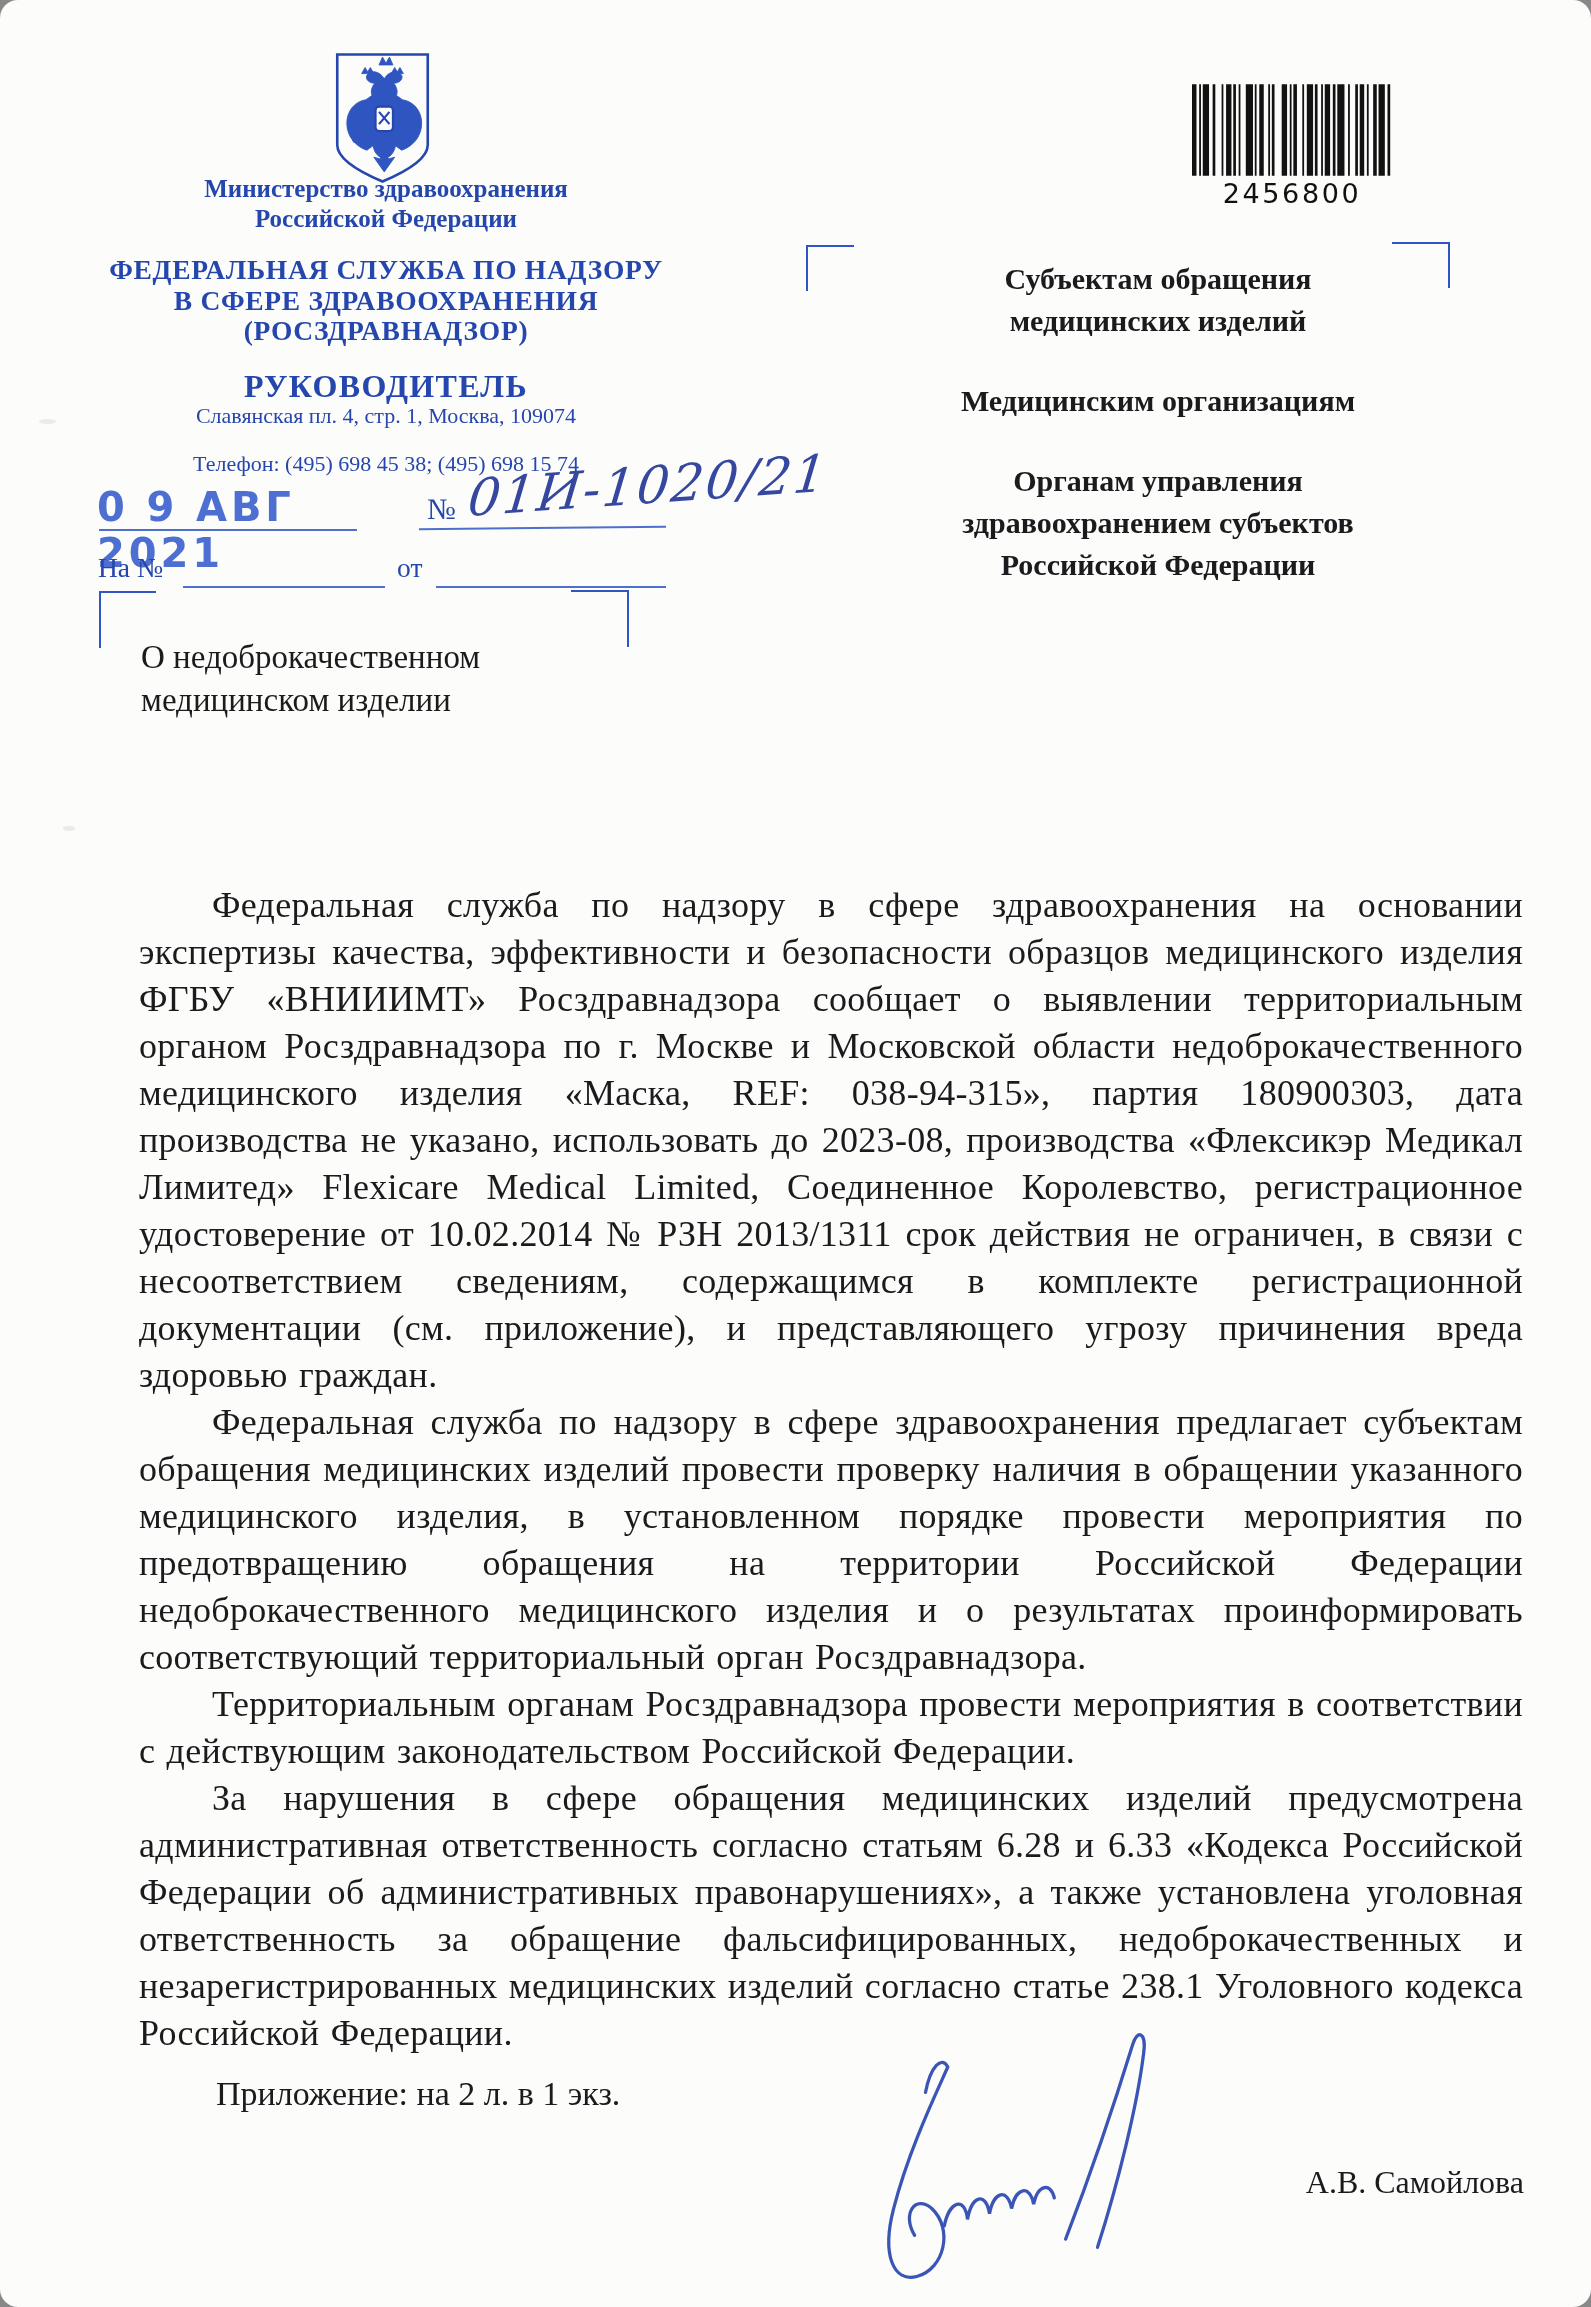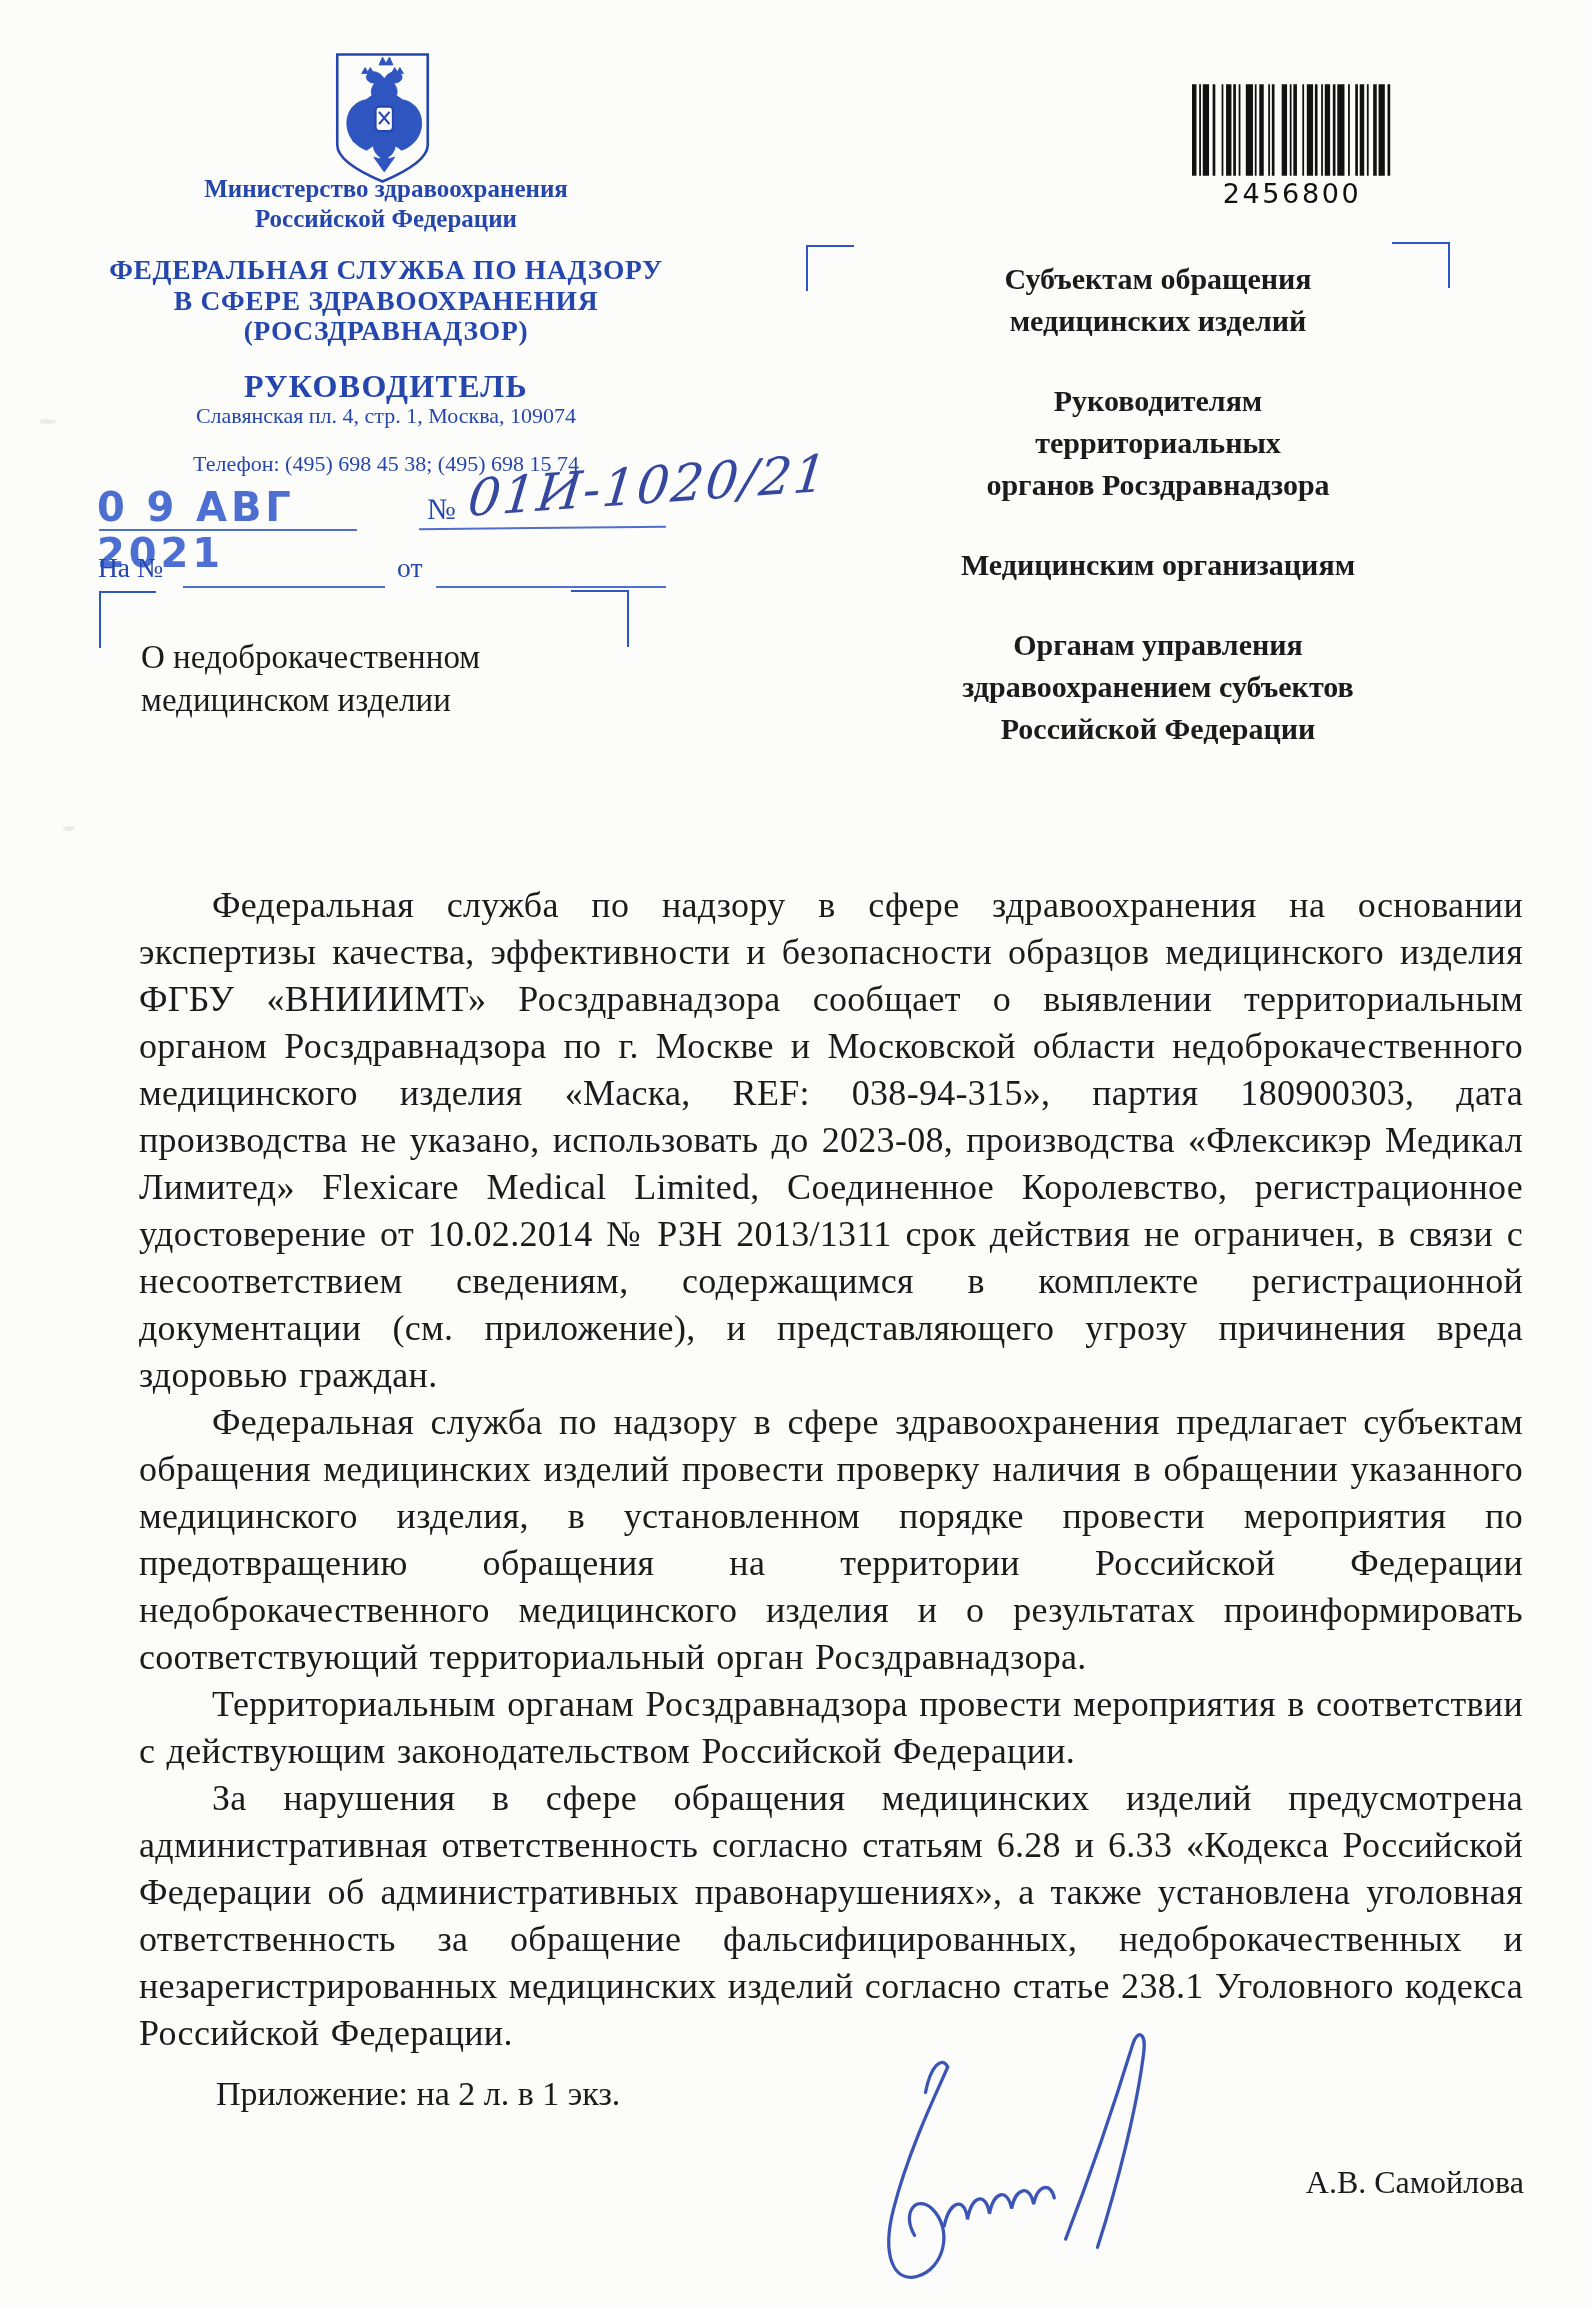--- a/index.html
+++ b/index.html
@@ -11,20 +11,21 @@
     --paper:#fcfcfa;
   }
   html,body{margin:0;padding:0;background:#888;}
   .page{
     position:relative;
     width:1591px;height:2307px;
     background:var(--paper);
     overflow:hidden;
     font-family:"Liberation Serif", serif;
     color:var(--black);
+    border-radius:18px;
   }
   .abs{position:absolute;}
   
   .lh-col{left:75px;width:622px;text-align:center;color:var(--blue);}
   .ministry{font-weight:bold;font-size:25px;line-height:30px;}
   .service{font-weight:bold;font-size:27.5px;line-height:31px;letter-spacing:0.7px;}
   .head-title{font-weight:bold;font-size:32px;letter-spacing:1.3px;}
   .lh-small{font-size:22px;line-height:27.5px;}
   .emblem-box{left:330px;top:51px;width:105px;height:134px;}
   
@@ -159,25 +160,20 @@
   <div class="abs bracket br-tr" style="left:1392px;top:242px;width:56px;height:44px;"></div>
   <div class="abs bracket br-tl" style="left:99px;top:591px;width:55px;height:55px;"></div>
   <div class="abs bracket br-tr" style="left:571px;top:590px;width:56px;height:55px;"></div>
 
   <div class="abs recipients">
     <div class="rcpt-group">
       <div class="rcpt-line">Субъектам обращения</div>
       <div class="rcpt-line">медицинских изделий</div>
     </div>
     <div class="rcpt-group">
-      <div class="rcpt-line">Руководителям</div>
-      <div class="rcpt-line">территориальных</div>
-      <div class="rcpt-line">органов Росздравнадзора</div>
-    </div>
-    <div class="rcpt-group">
       <div class="rcpt-line">Медицинским организациям</div>
     </div>
     <div class="rcpt-group">
       <div class="rcpt-line">Органам управления</div>
       <div class="rcpt-line">здравоохранением субъектов</div>
       <div class="rcpt-line">Российской Федерации</div>
     </div>
   </div>
 
   <div class="abs subject">

